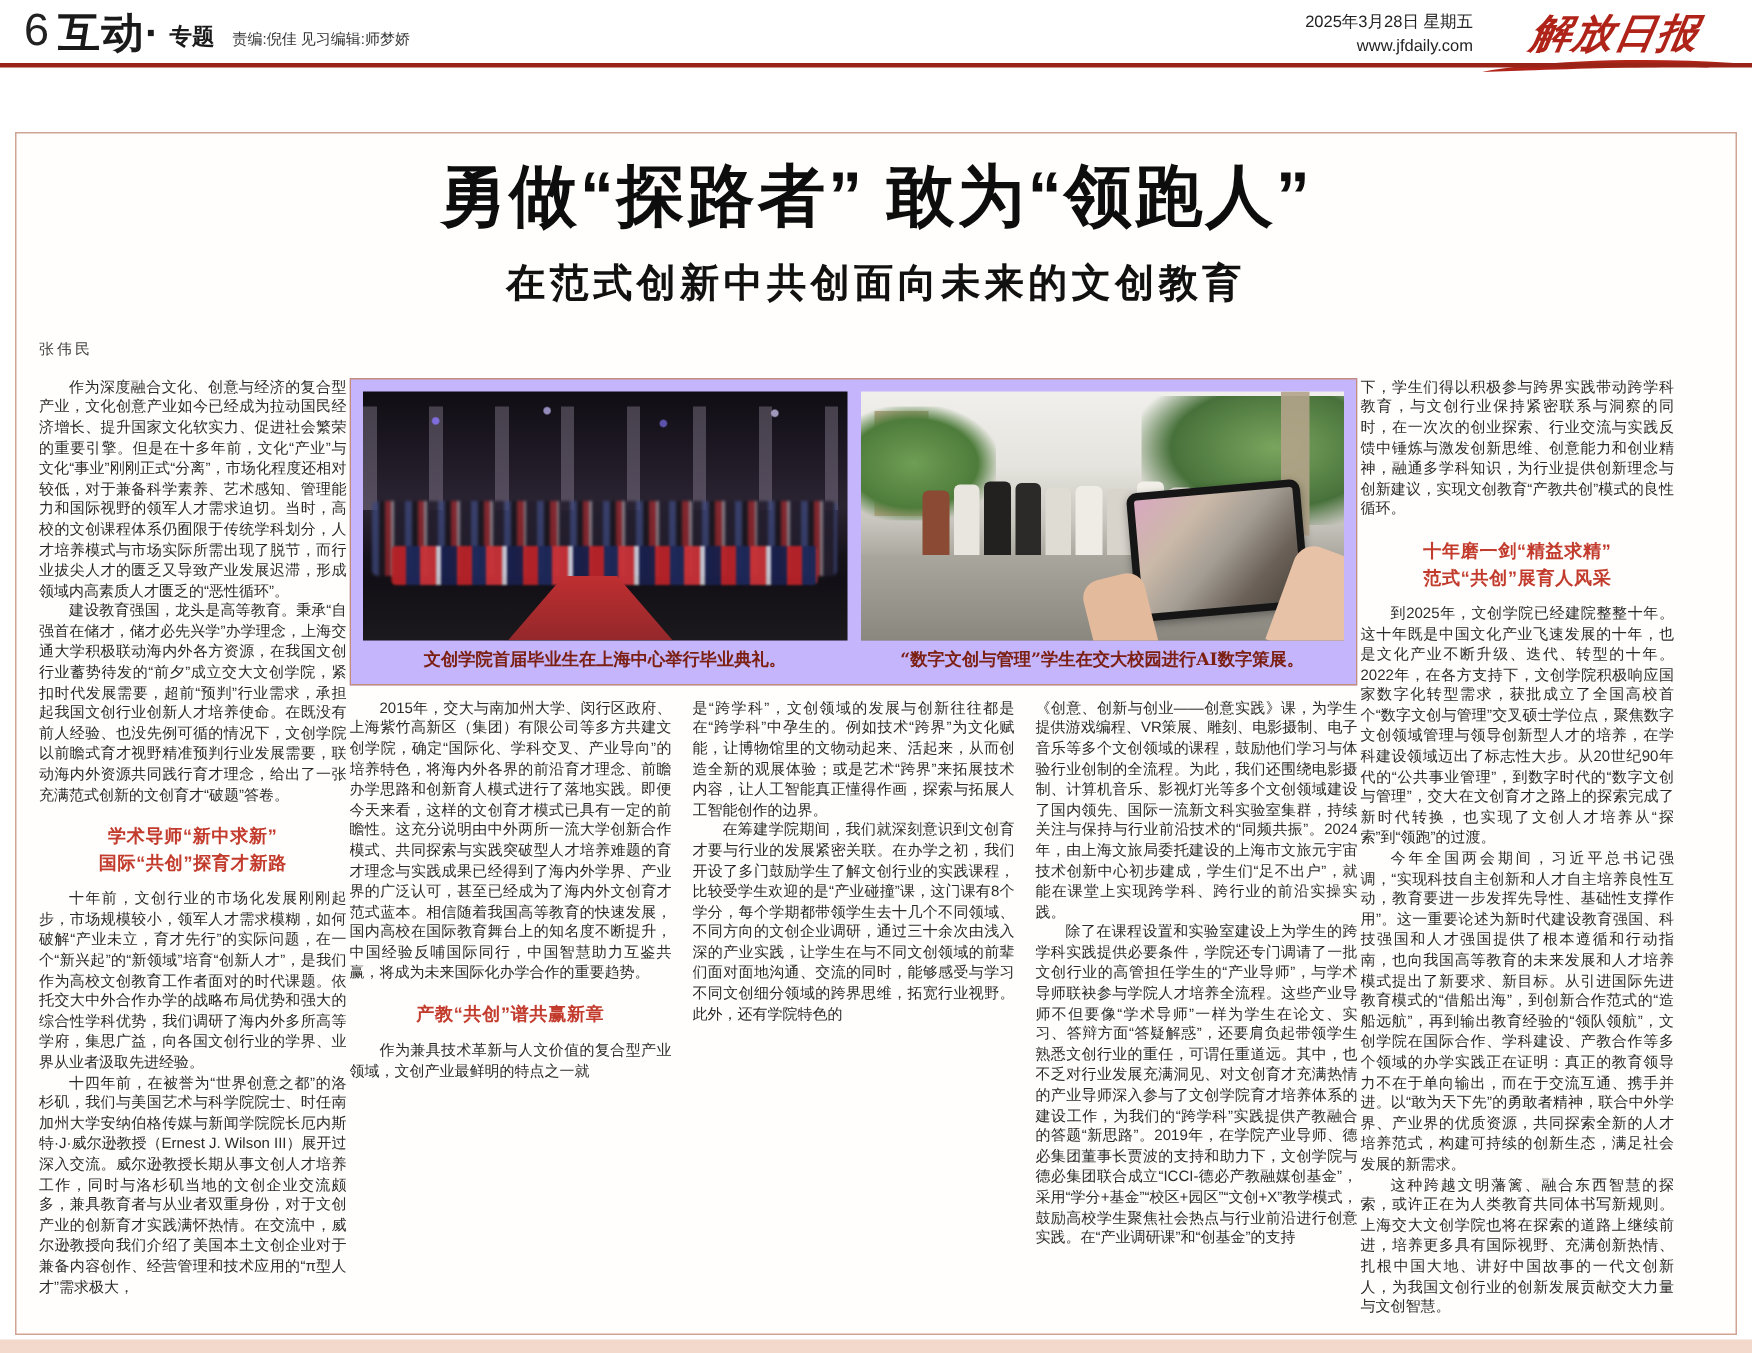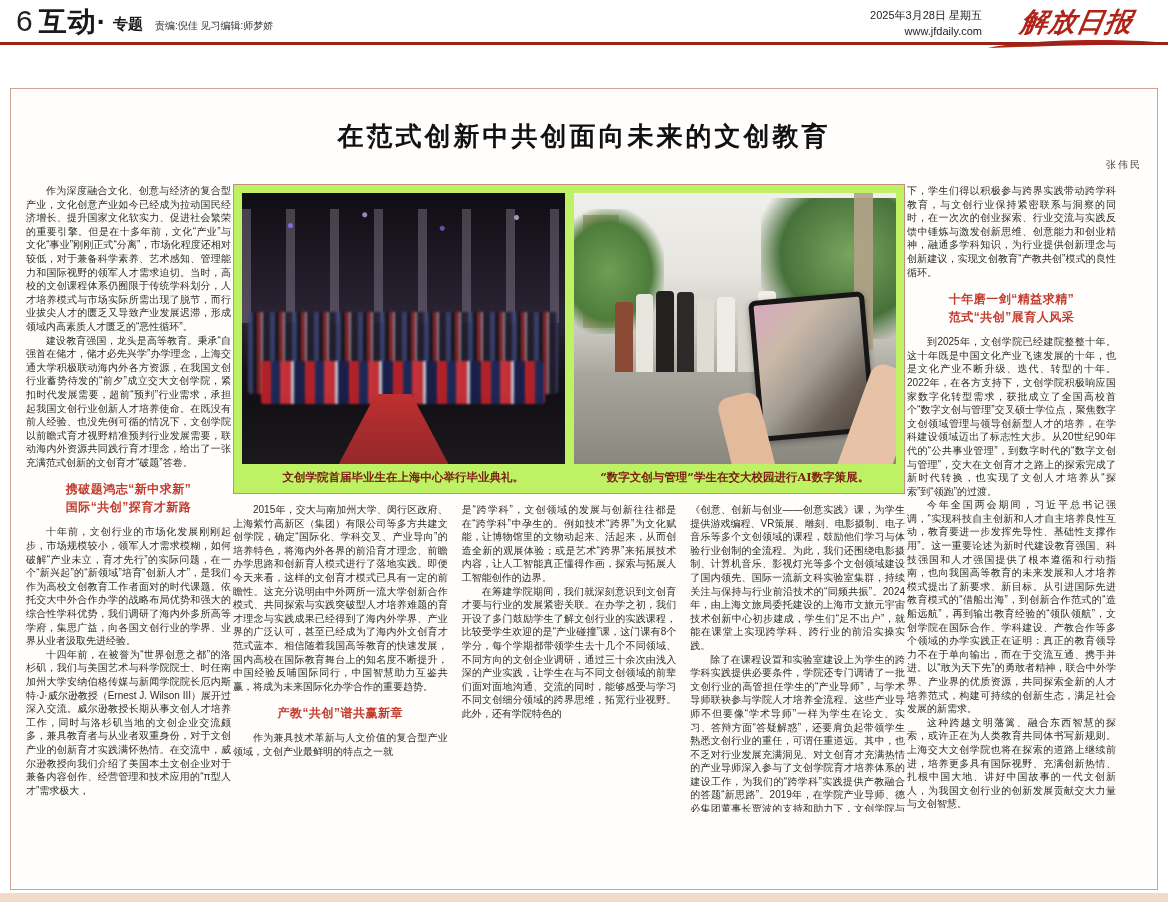--- a/index.html
+++ b/index.html
@@ -18,35 +18,35 @@
   .mh-logo { position:absolute; top:0; left:0; width:100%; text-align:center; font-family:"DejaVu Serif", serif; font-style:italic; font-weight:bold; font-size:27px; color:#b02318; transform:skewX(-10deg); letter-spacing:1px; white-space:nowrap; }
   .mh-swoosh { position:absolute; right:-6px; bottom:-8px; }
   .top-rule { position:absolute; top:42px; left:0; width:1168px; height:3px; background:#9a2318; }
 
   
   .paper { position:absolute; left:10px; top:88px; width:1148px; height:802px; border:1.5px solid #cfa495; background:#fffefc; padding:16px 15px 6px; overflow:hidden; }
   .bottom-band { position:absolute; left:0; bottom:0; width:1168px; height:9px; background:#f3d9cb; }
 
   .headline { text-align:center; font-size:45px; font-weight:900; color:#0d0d0d; letter-spacing:2px; line-height:1.15; }
   .subheadline { text-align:center; font-size:26px; font-weight:bold; color:#111; letter-spacing:3px; margin-top:14px; }
-  .byline { text-align:right; font-size:10px; color:#444; margin-top:4px; letter-spacing:2px; }
+  .byline { text-align:left; font-size:10px; color:#444; margin-top:20px; letter-spacing:2px; }
 
   
   .content { margin-top:12px; display:grid; grid-template-columns:205px 672px 209px; column-gap:2px; height:628px; }
   .tcol { overflow:hidden; }
   .tcol p { font-size:10px; line-height:13.6px; text-align:justify; color:#2b2b2b; }
   .tcol p.indent { text-indent:2em; }
   .col-heading { text-align:center; font-weight:bold; font-size:12px; line-height:1.5; color:#c23b2d; margin:11px 0 9px; letter-spacing:0.5px; }
 
   .midcol { display:flex; flex-direction:column; overflow:hidden; }
   .mid-cols { margin-top:9px; display:grid; grid-template-columns:repeat(3,1fr); column-gap:14px; flex:1; overflow:hidden; }
   .mid-cols .tcol { overflow:hidden; }
 
   
-  .photo-block { border:1px solid #c58e7c; background:#bef264; padding:8px 8px 3px; height:310px; display:flex; flex-direction:column; }
+  .photo-block { border:1px solid #c58e7c; background:#c4b5fd; padding:8px 8px 3px; height:205px; display:flex; flex-direction:column; }
   .photos { display:flex; gap:9px; flex:1; min-height:0; }
   .photo { flex:1; position:relative; overflow:hidden; background:#222; }
   .captions { display:flex; gap:9px; height:26px; align-items:center; }
   .caption { flex:1; text-align:center; font-size:11.5px; font-weight:bold; color:#7c2014; font-family:"DejaVu Serif", serif; }
 
   
   .ph-left { background:linear-gradient(180deg,#100d13 0%,#1c1722 22%,#2b2433 46%,#16121a 66%,#0a080c 100%); }
   .ph-left .pillars { position:absolute; top:6%; left:0; right:0; height:42%; background:repeating-linear-gradient(90deg, rgba(155,145,165,0.5) 0 9px, rgba(30,26,38,0.05) 9px 44px); opacity:.75; }
   .ph-left .lights { position:absolute; top:4%; left:0; right:0; height:20%; background:radial-gradient(circle at 15% 40%, rgba(140,120,255,.8) 0 2px, transparent 3px), radial-gradient(circle at 38% 20%, rgba(200,190,255,.7) 0 2px, transparent 3px), radial-gradient(circle at 62% 45%, rgba(120,110,230,.7) 0 2px, transparent 3px), radial-gradient(circle at 85% 25%, rgba(220,210,255,.7) 0 2px, transparent 3px); }
   .ph-left .crowd { position:absolute; top:44%; left:2%; right:2%; height:30%; background:
@@ -101,30 +101,31 @@
       <svg class="mh-swoosh" width="170" height="16" viewBox="0 0 170 16">
         <path d="M0 12 C 40 4, 110 2, 168 6 L 150 9 C 120 8, 60 10, 0 12 Z" fill="#b02318"></path>
       </svg>
     </div>
   </div>
 </div>
 <div class="top-rule"></div>
 
 <div class="paper">
 
+  <div class="headline">勇做“探路者” 敢为“领跑人”</div>
   <div class="subheadline">在范式创新中共创面向未来的文创教育</div>
   <div class="byline">张伟民</div>
 
   <div class="content">
 
     <div class="tcol">
       <p class="indent">作为深度融合文化、创意与经济的复合型产业，文化创意产业如今已经成为拉动国民经济增长、提升国家文化软实力、促进社会繁荣的重要引擎。但是在十多年前，文化“产业”与文化“事业”刚刚正式“分离”，市场化程度还相对较低，对于兼备科学素养、艺术感知、管理能力和国际视野的领军人才需求迫切。当时，高校的文创课程体系仍囿限于传统学科划分，人才培养模式与市场实际所需出现了脱节，而行业拔尖人才的匮乏又导致产业发展迟滞，形成领域内高素质人才匮乏的“恶性循环”。</p>
       <p class="indent">建设教育强国，龙头是高等教育。秉承“自强首在储才，储才必先兴学”办学理念，上海交通大学积极联动海内外各方资源，在我国文创行业蓄势待发的“前夕”成立交大文创学院，紧扣时代发展需要，超前“预判”行业需求，承担起我国文创行业创新人才培养使命。在既没有前人经验、也没先例可循的情况下，文创学院以前瞻式育才视野精准预判行业发展需要，联动海内外资源共同践行育才理念，给出了一张充满范式创新的文创育才“破题”答卷。</p>
       <div class="col-heading">
-        <div>携破题鸿志“新中求新”</div>
+        <div>学术导师“新中求新”</div>
         <div>国际“共创”探育才新路</div>
       </div>
       <p class="indent">十年前，文创行业的市场化发展刚刚起步，市场规模较小，领军人才需求模糊，如何破解“产业未立，育才先行”的实际问题，在一个“新兴起”的“新领域”培育“创新人才”，是我们作为高校文创教育工作者面对的时代课题。依托交大中外合作办学的战略布局优势和强大的综合性学科优势，我们调研了海内外多所高等学府，集思广益，向各国文创行业的学界、业界从业者汲取先进经验。</p>
       <p class="indent">十四年前，在被誉为“世界创意之都”的洛杉矶，我们与美国艺术与科学院院士、时任南加州大学安纳伯格传媒与新闻学院院长厄内斯特·J·威尔逊教授（Ernest J. Wilson III）展开过深入交流。威尔逊教授长期从事文创人才培养工作，同时与洛杉矶当地的文创企业交流颇多，兼具教育者与从业者双重身份，对于文创产业的创新育才实践满怀热情。在交流中，威尔逊教授向我们介绍了美国本土文创企业对于兼备内容创作、经营管理和技术应用的“π型人才”需求极大，</p>
     </div>
 
     <div class="midcol">
       <div class="photo-block">
         <div class="photos">
           <div class="photo ph-left">

